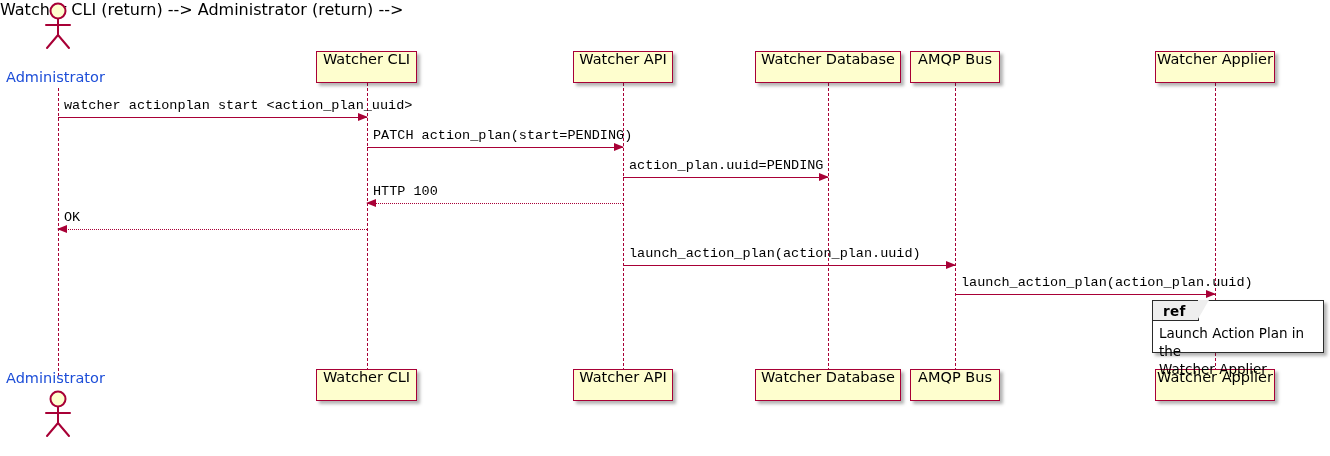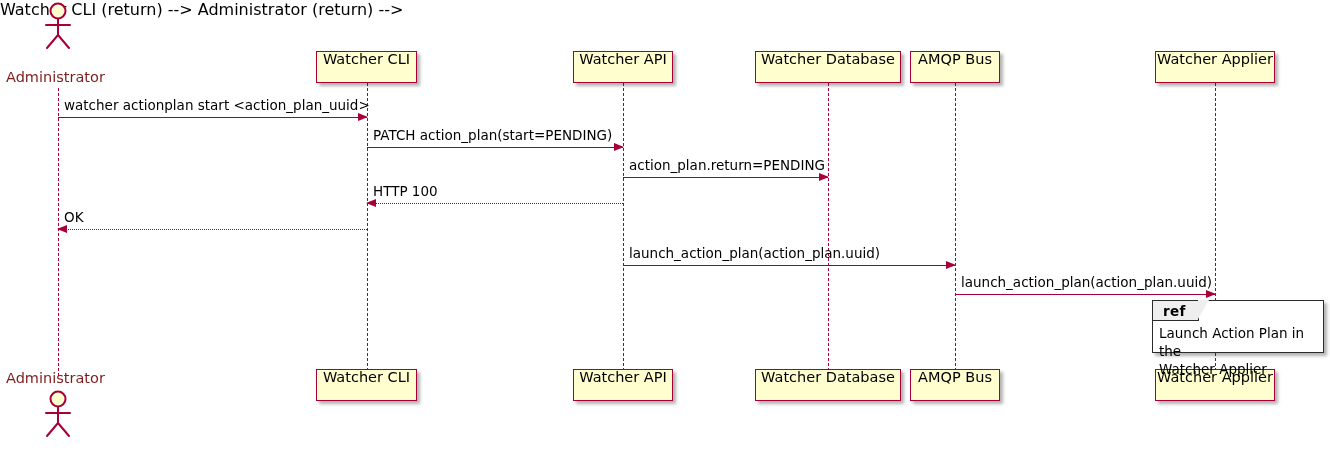--- a/index.html
+++ b/index.html
@@ -29,21 +29,21 @@
     position:absolute;
     width:0;
     border-left:1.4px dashed #A80036;
   }
   
   .actor{position:absolute;width:40px;height:48px;}
   .actor svg{display:block;overflow:visible;}
   .actor-label{
     position:absolute;
     font-size:14.5px;
-    color:#7f1d1d;
+    color:#1d4ed8;
     white-space:nowrap;
   }
   
   .msg{position:absolute;height:0;}
   .msg .line{
     position:absolute;left:0;top:0;width:100%;height:0;
     border-top:1.4px solid #A80036;
   }
   .msg.dotted .line{border-top:1.4px dotted #A80036;}
   .msg .head{
@@ -61,21 +61,21 @@
     border-bottom:4.5px solid transparent;
     border-right:10px solid #A80036;
   }
   .msg .label{
     position:absolute;
     bottom:4px;
     font-size:13.5px;
     color:#000000;
     white-space:nowrap;
   }
-  .msg .label.lbl-left{left:6px;}
+  .msg .label.lbl-left{left:6px;font-family:Liberation Mono, monospace;}
   
   .reffrag{
     position:absolute;
     box-sizing:border-box;
     background:#FFFFFF;
     border:1.6px solid #2B2B2B;
     box-shadow:3px 3px 3px rgba(40,40,40,0.35);
   }
   .reffrag .tab{
     position:absolute;left:0;top:0;
@@ -193,21 +193,21 @@
   <div class="msg" style="left:367px;top:147px;width:256px;">
     <div class="line"></div>
     <div class="head right"></div>
     <div class="label lbl-left">PATCH action_plan(start=PENDING)</div>
   </div>
 
   
   <div class="msg" style="left:623px;top:177px;width:205px;">
     <div class="line"></div>
     <div class="head right"></div>
-    <div class="label lbl-left">action_plan.return=PENDING</div>
+    <div class="label lbl-left">action_plan.uuid=PENDING</div>
   </div>
 
    Watcher CLI (return) --&gt;
   <div class="msg dotted" style="left:367px;top:203px;width:256px;">
     <div class="line"></div>
     <div class="head left"></div>
     <div class="label lbl-left">HTTP 100</div>
   </div>
 
    Administrator (return) --&gt;

